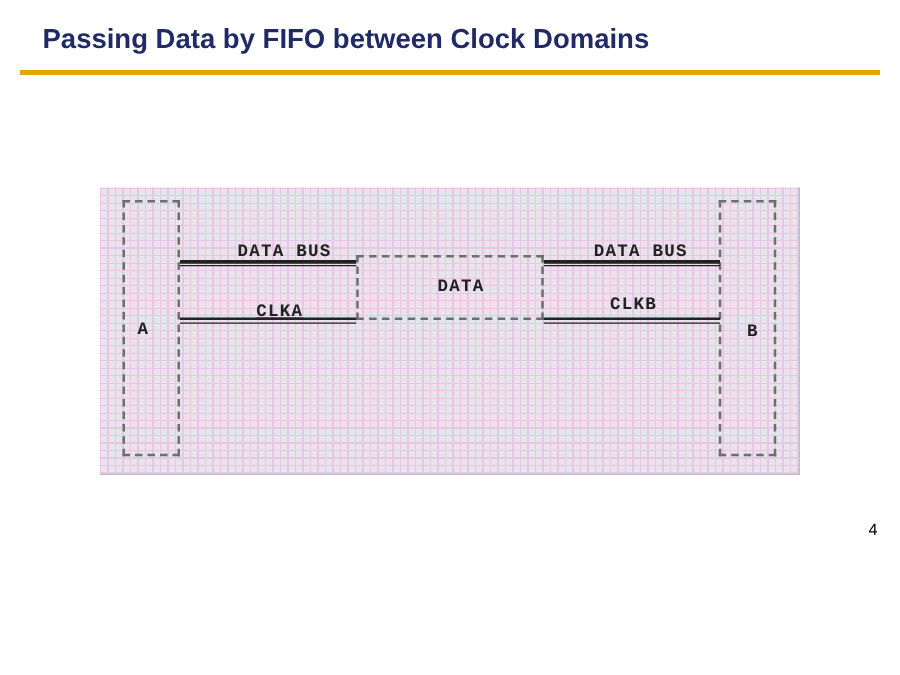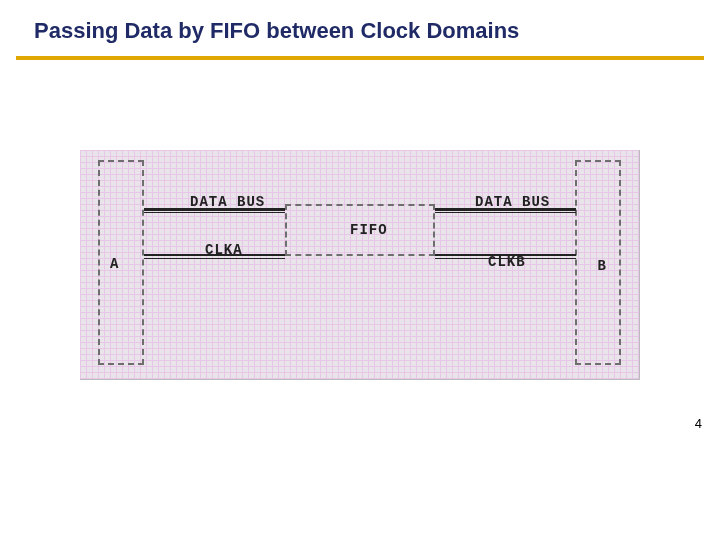--- a/index.html
+++ b/index.html
@@ -38,21 +38,21 @@
   .box-a { left: 18px;  top: 10px;  width: 46px;  height: 205px; }
   .box-b { right: 18px; top: 10px;  width: 46px;  height: 205px; }
   .box-f { left: 205px; top: 54px;  width: 150px; height: 52px;  }
   .lbl { position: absolute; font-size: 14px; letter-spacing: 1px; font-weight: bold; font-family: "Courier New", monospace; }
   .lbl-a { left: 30px;  top: 106px; }
   .lbl-b { right: 32px; top: 108px; }
   .lbl-fifo { left: 270px; top: 72px; }
   .lbl-data-left  { left: 110px; top: 44px; }
   .lbl-data-right { left: 395px; top: 44px; }
   .lbl-clka { left: 125px; top: 92px; text-decoration: underline; }
-  .lbl-clkb { left: 408px; top: 104px; }
+  .lbl-clkb { left: 408px; top: 86px; }
   .wire { position: absolute; background: #222; }
   .wire-data-left        { left: 64px;  top: 58px;  width: 141px; height: 3px; }
   .wire-data-left-under  { left: 64px;  top: 62px;  width: 141px; height: 1px; }
   .wire-data-right       { left: 355px; top: 58px;  width: 141px; height: 3px; }
   .wire-data-right-under { left: 355px; top: 62px;  width: 141px; height: 1px; }
   .wire-clka       { left: 64px;  top: 104px; width: 141px; height: 2px; }
   .wire-clka-under { left: 64px;  top: 108px; width: 141px; height: 1px; }
   .wire-clkb       { left: 355px; top: 104px; width: 141px; height: 2px; }
   .wire-clkb-under { left: 355px; top: 108px; width: 141px; height: 1px; }
 </style>
@@ -63,21 +63,21 @@
   <div class="title">Passing Data by FIFO between Clock Domains</div>
   <div class="rule"></div>
 
   <div class="diagram">
     <div class="box box-a"></div>
     <div class="box box-b"></div>
     <div class="box box-f"></div>
 
     <div class="lbl lbl-a">A</div>
     <div class="lbl lbl-b">B</div>
-    <div class="lbl lbl-fifo">FIFO</div>
+    <div class="lbl lbl-fifo">DATA</div>
 
     <div class="lbl lbl-data-left">DATA BUS</div>
     <div class="lbl lbl-data-right">DATA BUS</div>
     <div class="lbl lbl-clka">CLKA</div>
     <div class="lbl lbl-clkb">CLKB</div>
 
     <div class="wire wire-data-left"></div>
     <div class="wire wire-data-left-under"></div>
     <div class="wire wire-data-right"></div>
     <div class="wire wire-data-right-under"></div>

